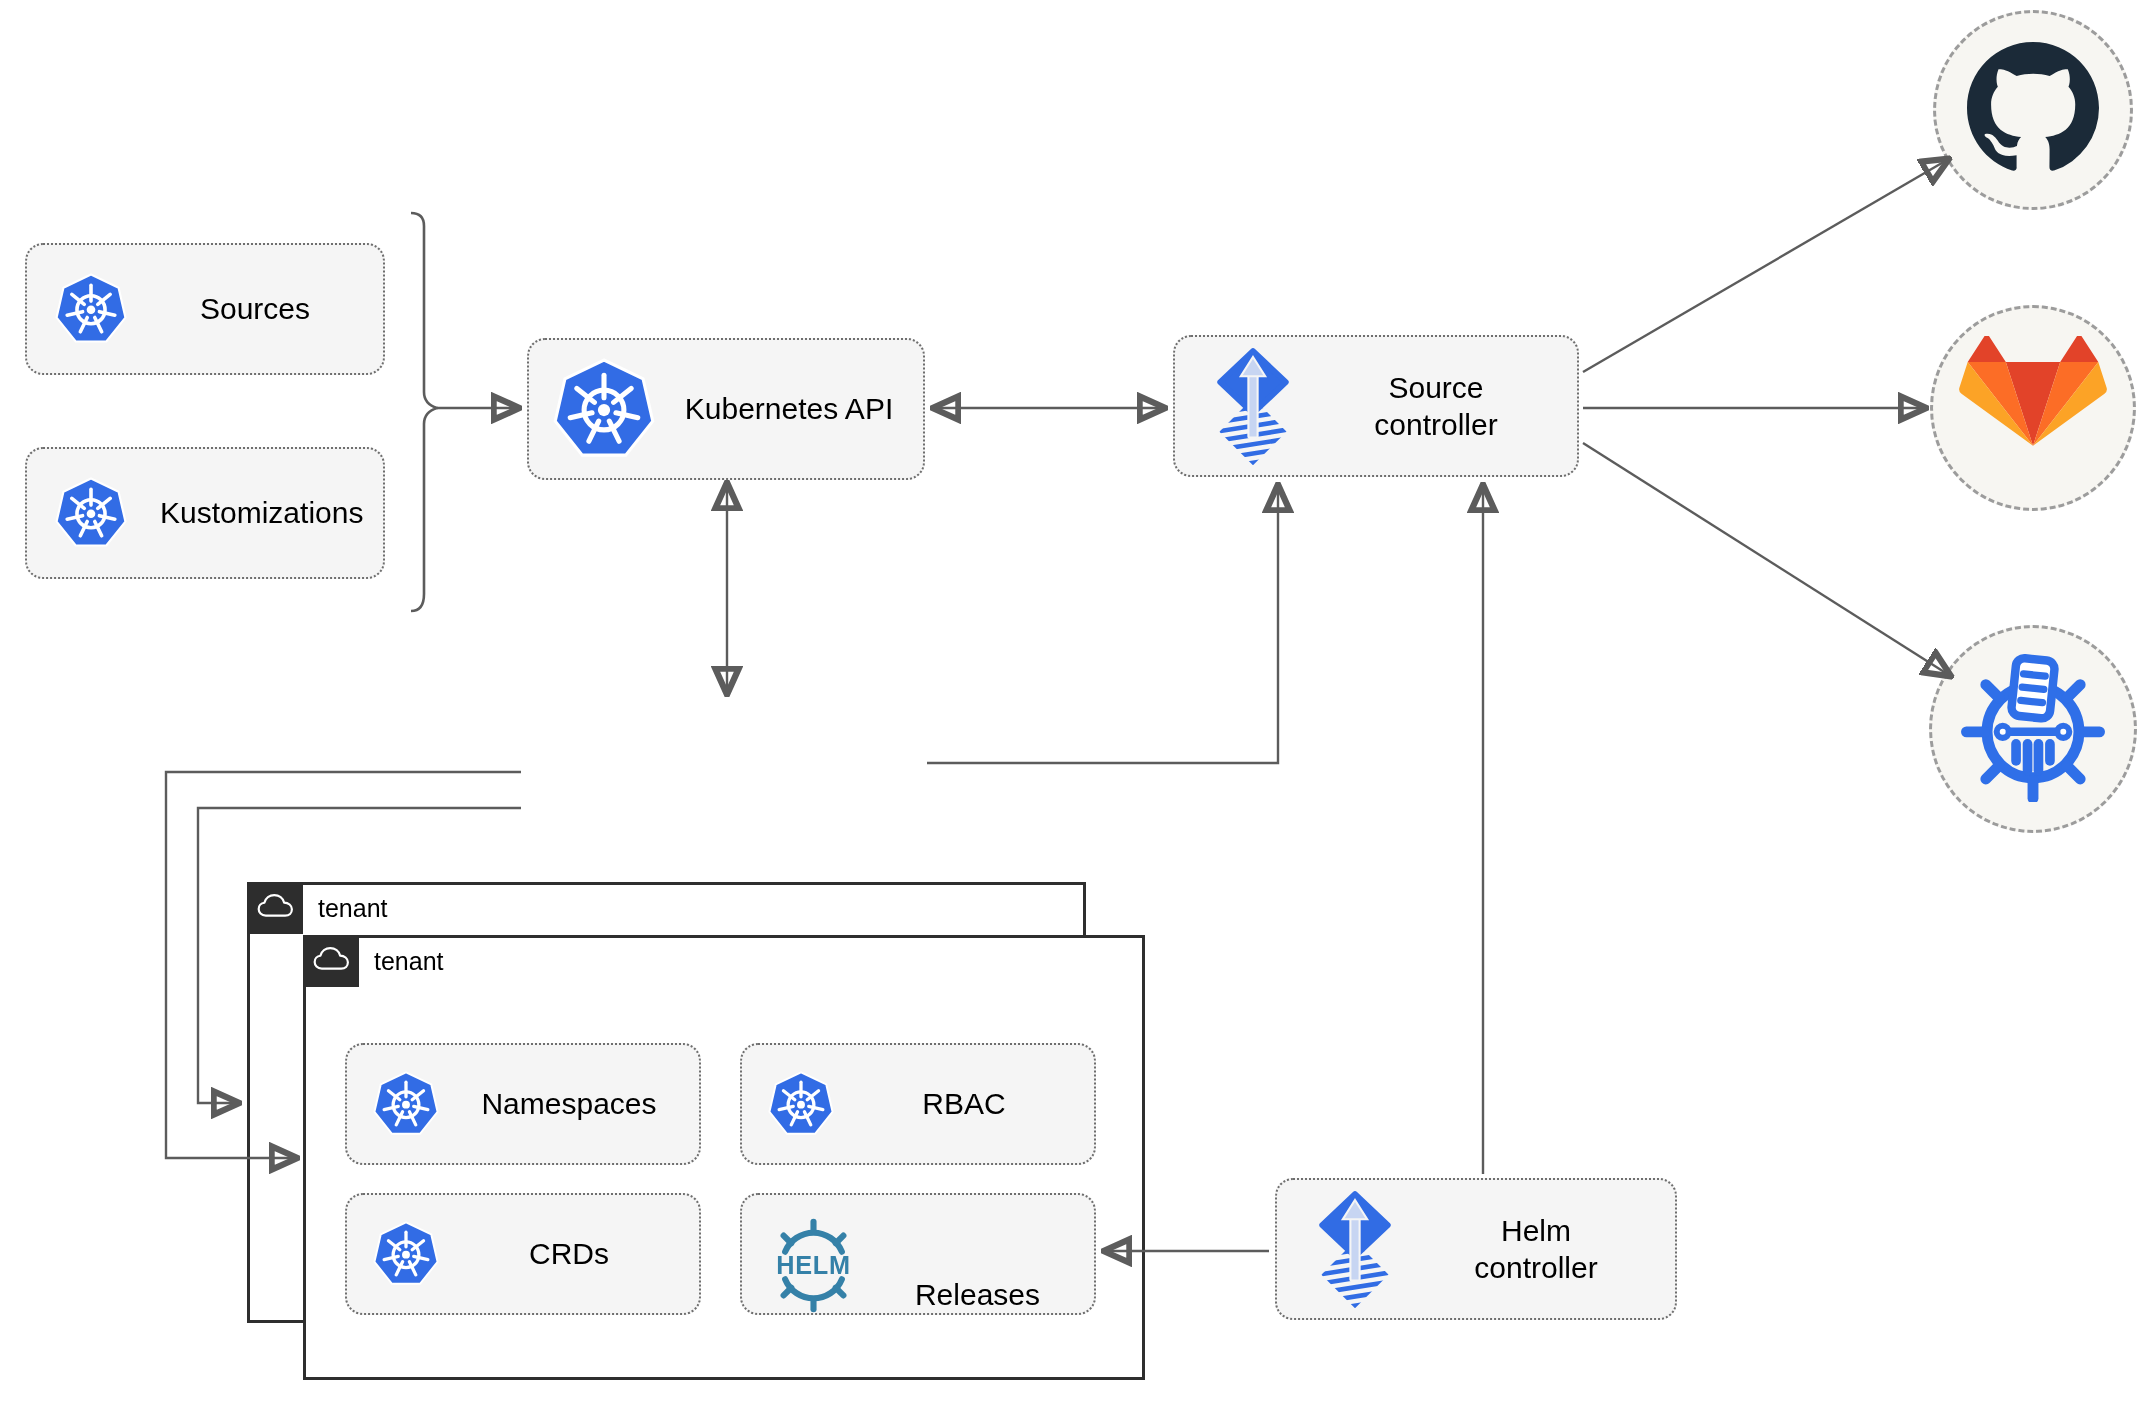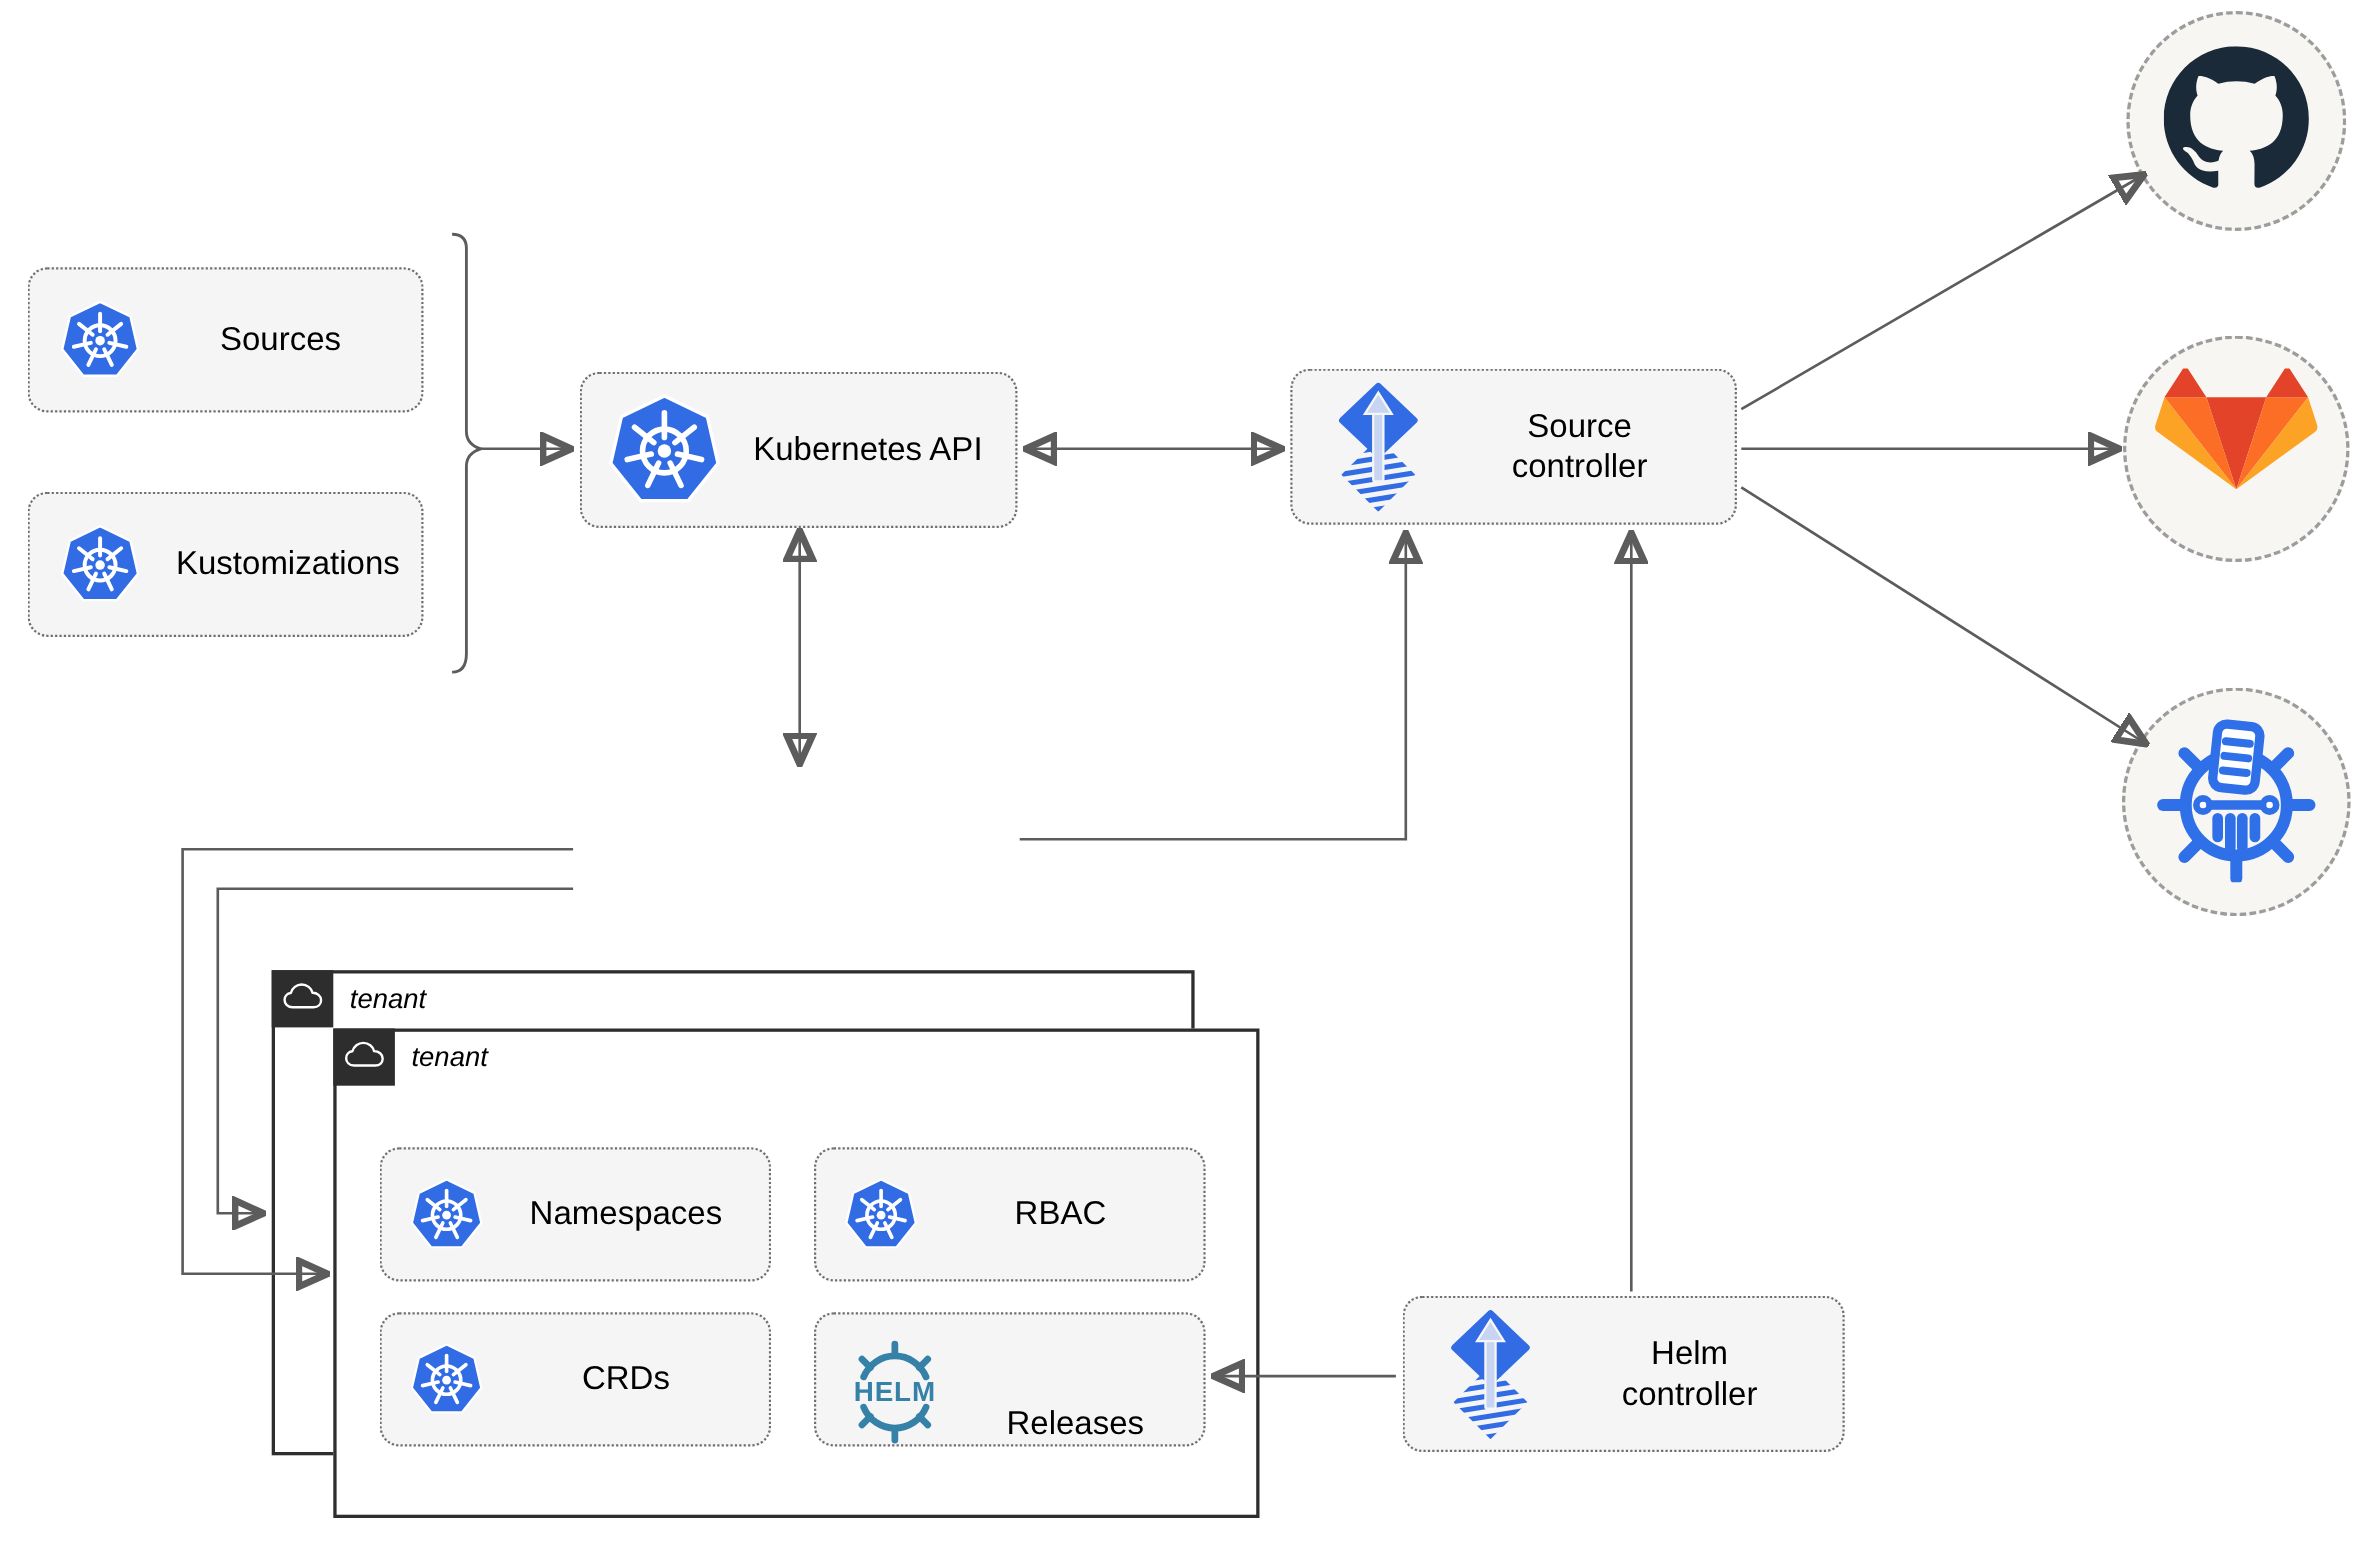--- a/index.html
+++ b/index.html
@@ -14,21 +14,21 @@
   .nlabel{flex:1;text-align:center;font-size:30px;line-height:1.25;padding:0 14px;}
   .nlabel span{display:inline-block;max-width:190px;}
   .nlabel.wide span{max-width:300px;}
 
   
   .tenant{position:absolute;box-sizing:border-box;background:#ffffff;
           border:3px solid var(--tenant-border);}
   .tenant-tab{position:absolute;left:-3px;top:-3px;width:56px;height:52px;
               background:var(--tab-fill);display:flex;align-items:center;justify-content:center;}
   .tenant-label{position:absolute;left:68px;top:-3px;height:52px;display:flex;
-                align-items:center;font-size:25px;font-style:italic;}
+                align-items:center;font-size:25px;}
 
   
   .ext-circle{position:absolute;box-sizing:border-box;border:3px dashed var(--circle-border);
               border-radius:50%;background:var(--circle-fill);
               display:flex;align-items:center;justify-content:center;z-index:3;}
 
   #connectors{position:absolute;left:0;top:0;z-index:5;pointer-events:none;}
   #connectors path{stroke:var(--connector);stroke-width:2.4;fill:none;}
   #connectors path.brace{stroke-width:2.6;}
   .arrowhead{fill:var(--connector);stroke:none;}

